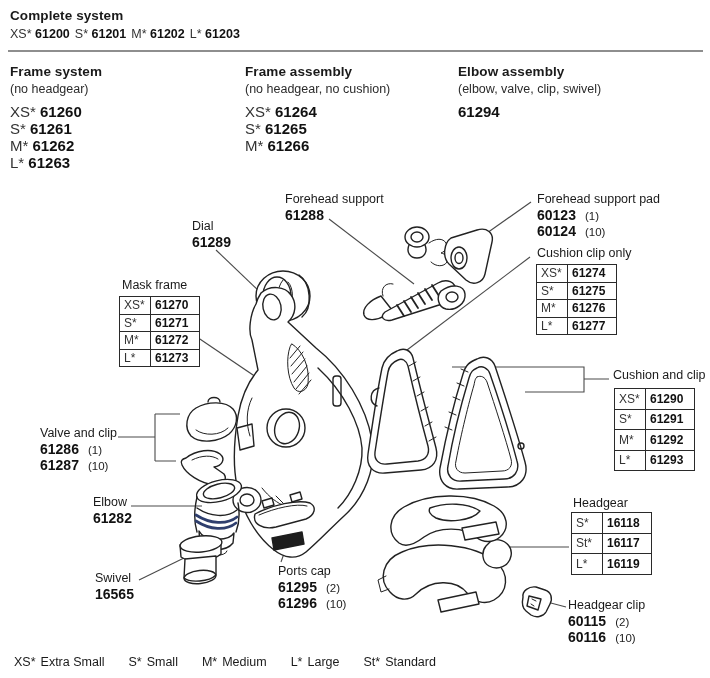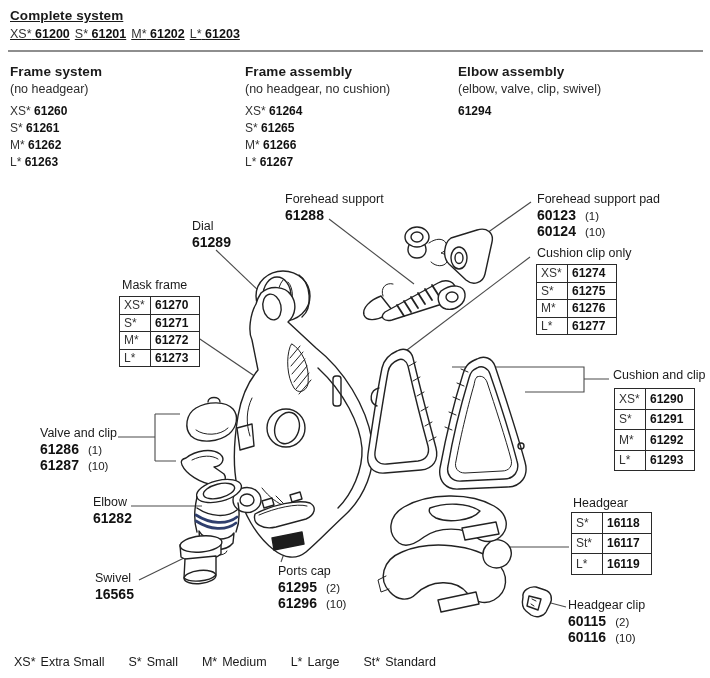--- a/index.html
+++ b/index.html
@@ -7,28 +7,28 @@
     position:relative; width:710px; height:678px; background:#ffffff;
     font-family:"Liberation Sans","DejaVu Sans",sans-serif; color:#1a1a1a;
     overflow:hidden;
   }
   .title { font-size:13.5px; font-weight:700; letter-spacing:.1px; }
   .sub   { font-size:12.5px; color:#2b2b2b; margin-top:3px; }
   .sz    { color:#333; }
   .pn    { font-weight:700; color:#111; }
   .qty   { margin-left:9px; font-size:11.5px; color:#222; }
 
-  #complete-system { position:absolute; left:10px; top:8px;text-decoration:underline; }
+  #complete-system { position:absolute; left:10px; top:8px; }
   #complete-system .variant-line { display:flex; gap:5px; margin-top:4px; font-size:12.5px; }
 
   .divider { position:absolute; left:8px; top:50px; width:695px; height:2px; background:#8e8e8e; }
 
   .col { position:absolute; top:64px; }
   .col .vars { margin-top:7px; }
-  .vline { line-height:17px; font-size:12px; white-space:nowrap; }
+  .vline { line-height:17px; font-size:15px; white-space:nowrap; }
 
   .lbl { position:absolute; font-size:12.5px; line-height:15.5px; white-space:nowrap; }
   .lbl .name { color:#1a1a1a; }
   .lbl .pn { font-size:14px; }
 
   table.pt { position:absolute; border-collapse:collapse; background:#fff; }
   table.pt td { border:1.3px solid #2a2a2a; font-size:12px; padding:0 4px; height:16.5px; vertical-align:middle; white-space:nowrap; }
   table.pt td.size { min-width:22px; color:#333; }
   table.pt td.part { min-width:40px; font-weight:700; color:#111; }
   table.pt-lg td { height:19.5px; }
@@ -73,21 +73,20 @@
     </div>
   </div>
 
   <div class="col" style="left:245px">
     <div class="title">Frame assembly</div>
     <div class="sub">(no headgear, no cushion)</div>
     <div class="vars">
       <div class="vline"><span class="sz">XS*</span> <span class="pn">61264</span></div>
       <div class="vline"><span class="sz">S*</span> <span class="pn">61265</span></div>
       <div class="vline"><span class="sz">M*</span> <span class="pn">61266</span></div>
-      <div class="vline"><span class="sz">L*</span> <span class="pn">61267</span></div>
     </div>
   </div>
 
   <div class="col" style="left:458px">
     <div class="title">Elbow assembly</div>
     <div class="sub">(elbow, valve, clip, swivel)</div>
     <div class="vars">
       <div class="vline"><span class="pn">61294</span></div>
     </div>
   </div>

